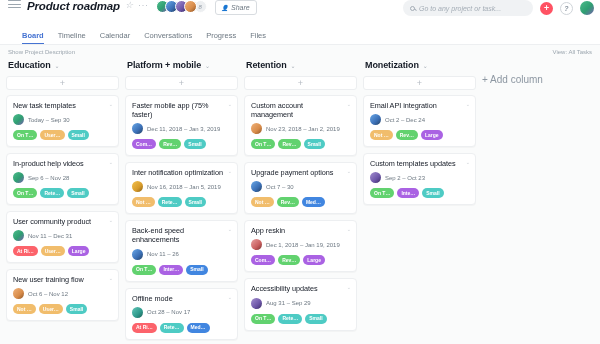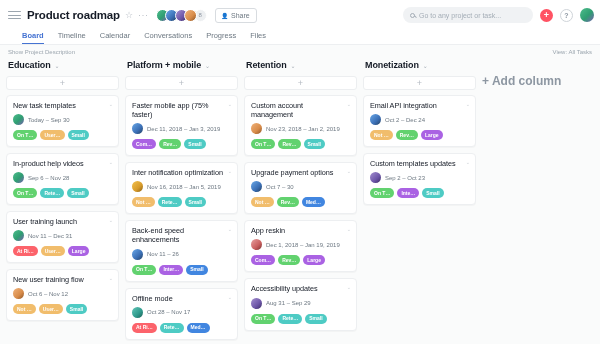--- a/index.html
+++ b/index.html
@@ -8,24 +8,25 @@
     background: #ffffff;
     font-family: "Liberation Sans", sans-serif;
     color: #151b26;
     overflow: hidden;
   }
 
   
   .topbar {
     height: 30px;
     display: flex;
-    align-items: center;
+    align-items: flex-start;
     padding: 0 6px 0 4px;
     background: #fff;
     position: relative;
+    font-style: italic;
   }
   .hamburger {
     width: 13px; display: flex; flex-direction: column; gap: 2.5px;
     margin: 0 6px 0 4px; cursor: pointer;
   }
   .hamburger i { display: block; height: 1px; background: #9ca6af; border-radius: 1px; }
   .proj-title {
     font-size: 11.5px; font-weight: 700; letter-spacing: -0.15px;
     color: #151b26; margin-right: 5px; white-space: nowrap;
   }
@@ -127,23 +128,22 @@
   .card-meta { display: flex; align-items: center; gap: 4px; margin-bottom: 5px; }
   .card-av { width: 11px; height: 11px; border-radius: 50%; overflow: hidden; flex: none; }
   .card-date { font-size: 6px; color: #6d7882; white-space: nowrap; }
   .tags { display: flex; gap: 3px; }
   .tag {
     font-size: 5px; line-height: 1; padding: 2.5px 4px; border-radius: 6px;
     color: #fff; font-weight: 600; max-width: 31px; overflow: hidden;
     white-space: nowrap; text-overflow: ellipsis; cursor: pointer;
   }
   .add-column {
-    font-size: 12px; color: #8d97a2; padding-top: 16px; cursor: pointer;
+    font-size: 10px; color: #8d97a2; padding-top: 16px; cursor: pointer;
     white-space: nowrap;
-    font-weight: bold;
   }
 
   
   .f1 { background: linear-gradient(135deg,#4ebd8c 0%,#2f9e72 55%,#7b5fb0 100%); }
   .f2 { background: linear-gradient(135deg,#6aa8e8 0%,#3b6fb5 60%,#24405f 100%); }
   .f3 { background: linear-gradient(135deg,#f0b27a 0%,#d88c4a 60%,#8c5324 100%); }
   .f4 { background: linear-gradient(135deg,#e8a0a0 0%,#c95f5f 60%,#7a3030 100%); }
   .f5 { background: linear-gradient(135deg,#a48fd0 0%,#6d56a8 60%,#3a2b63 100%); }
   .f6 { background: linear-gradient(135deg,#f2c14e 0%,#d79b2b 60%,#8a5f12 100%); }
   .f7 { background: linear-gradient(135deg,#62c6b8 0%,#2f9a8c 60%,#1d5f56 100%); }
@@ -228,21 +228,21 @@
             <div class="card-av f1"></div>
             <div class="card-date">Sep 6 – Nov 28</div>
           </div>
           <div class="tags">
             <span class="tag" style="background: rgb(98, 210, 111);">On T…</span>
             <span class="tag" style="background: rgb(78, 203, 196);">Rete…</span>
             <span class="tag" style="background: rgb(78, 203, 196);">Small</span>
           </div>
         </div>
         <div class="card">
-          <div class="card-title">User training launch</div>
+          <div class="card-title">User community product</div>
           <div class="card-caret">⌄</div>
           <div class="card-meta">
             <div class="card-av f1"></div>
             <div class="card-date">Nov 11 – Dec 31</div>
           </div>
           <div class="tags">
             <span class="tag" style="background: rgb(252, 99, 107);">At Ri…</span>
             <span class="tag" style="background: rgb(241, 189, 108);">User…</span>
             <span class="tag" style="background: rgb(170, 98, 227);">Large</span>
           </div>

